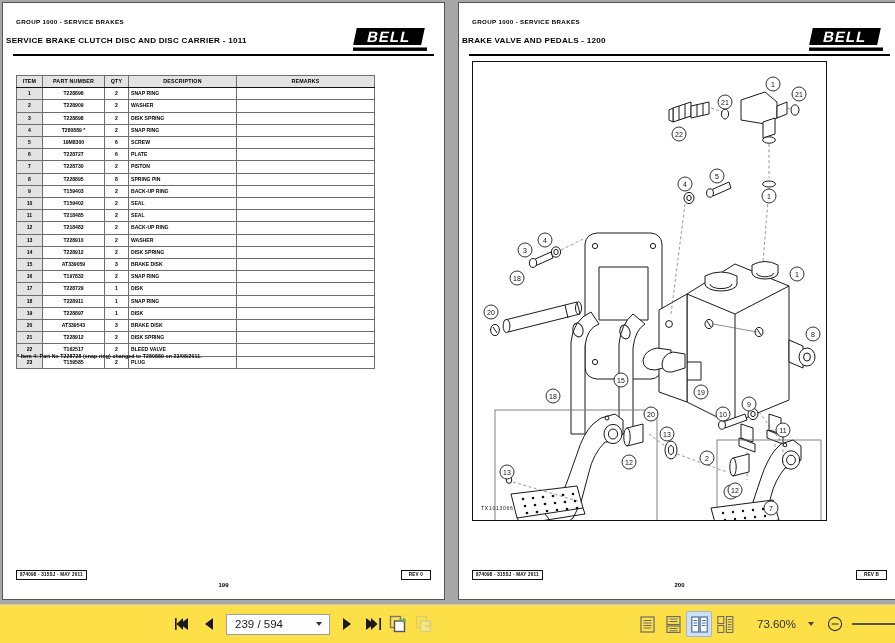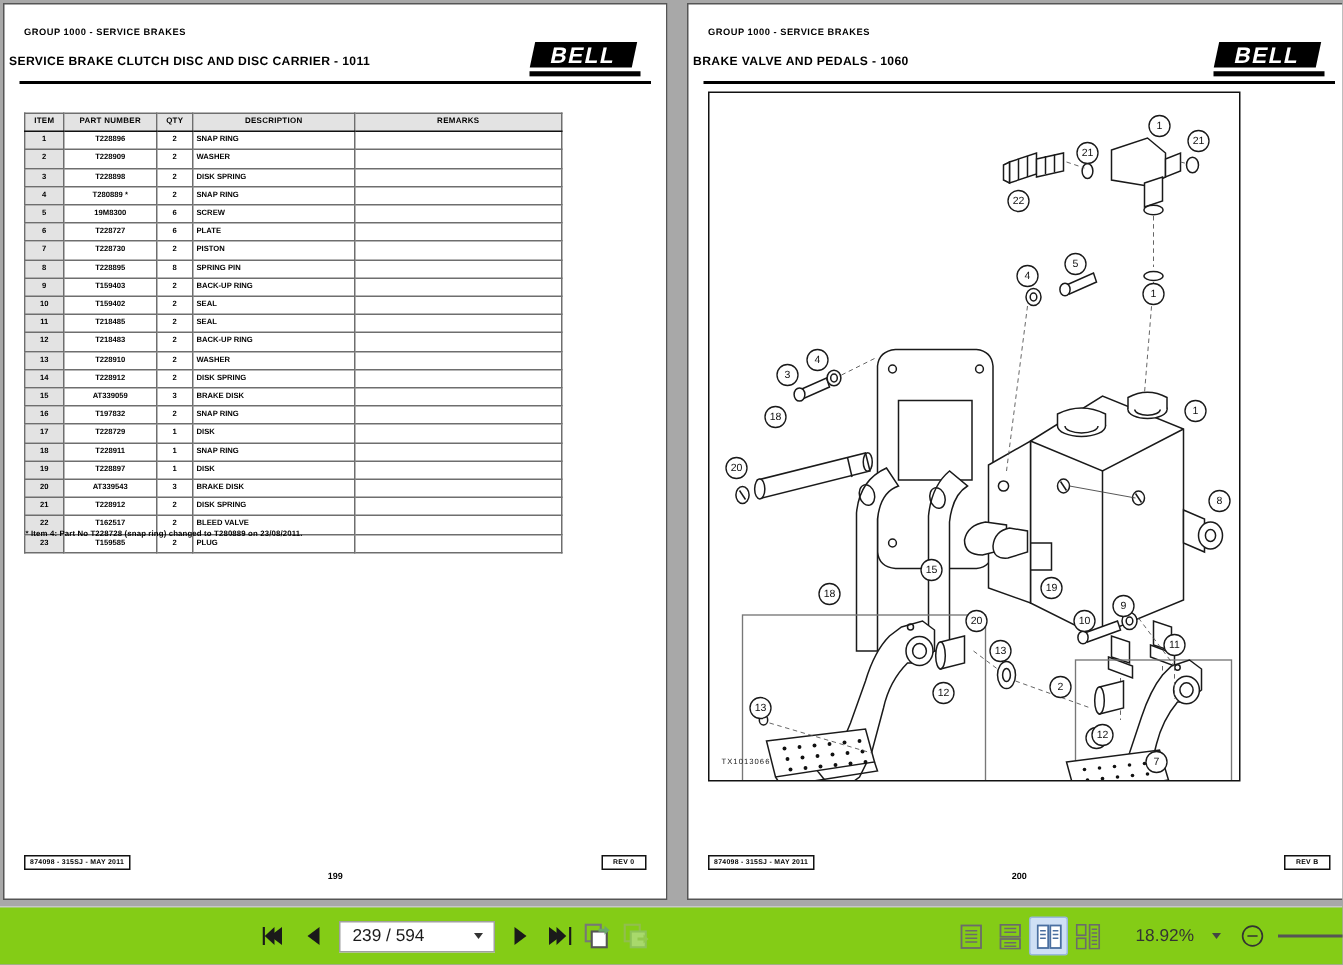--- a/index.html
+++ b/index.html
@@ -117,21 +117,21 @@
   }
   .foot-pageno {
     position: absolute; left: 0; right: 0; top: 579px;
     text-align: center;
     font-size: 6px; font-weight: bold; color: #000;
   }
 
   
   #toolbar {
     position: absolute; left: 0; bottom: 0; width: 895px; height: 39px;
-    background: #84cc16;
+    background: #fde047;
     border-top: 1px solid #c8c8c8;
     display: flex; align-items: center;
   }
   #toolbar .tb-left { display: flex; align-items: center; margin-left: 170px; }
   #toolbar .tb-right { display: flex; align-items: center; margin-left: 196px; }
 
   .tb-btn {
     width: 26px; height: 26px;
     display: flex; align-items: center; justify-content: center;
     background: transparent; border: none;
@@ -382,21 +382,21 @@
 
         <div class="foot-box">874098 - 315SJ -  MAY 2011</div>
         <div class="foot-rev">REV 0</div>
         <div class="foot-pageno">199</div>
       </div>
     </div>
 
     <div class="page" id="page-right">
       <div class="page-inner">
         <div class="hdr-group">GROUP 1000 - SERVICE BRAKES</div>
-        <div class="hdr-title">BRAKE VALVE AND PEDALS - 1060</div>
+        <div class="hdr-title">BRAKE VALVE AND PEDALS - 1200</div>
         <div class="hdr-rule"></div>
 
         <div class="bell-logo">
           <svg width="84" height="26" viewBox="0 0 84 26">
             <g transform="skewX(-12)">
               <rect x="10" y="1" width="68" height="17" fill="#000"></rect>
               <text x="44" y="15.2" font-family="Liberation Sans, sans-serif" font-size="15" font-weight="bold" fill="#fff" text-anchor="middle" letter-spacing="1">BELL</text>
             </g>
             <rect x="6" y="20.5" width="74" height="3.4" fill="#000"></rect>
           </svg>
@@ -751,21 +751,21 @@
           <g stroke="#6b6b6b" stroke-width="1">
             <line x1="10.8" y1="3.5" x2="14.4" y2="3.5"></line>
             <line x1="10.8" y1="6" x2="14.4" y2="6"></line>
             <line x1="10.8" y1="8.5" x2="14.4" y2="8.5"></line>
             <line x1="10.8" y1="11" x2="14.4" y2="11"></line>
             <line x1="10.8" y1="13.5" x2="14.4" y2="13.5"></line>
           </g>
         </svg>
       </div>
 
-      <span class="zoom-label">18.92%</span>
+      <span class="zoom-label">73.60%</span>
       <span class="zoom-caret"></span>
 
       <div class="tb-btn">
         <svg width="16" height="16" viewBox="0 0 16 16">
           <circle cx="8" cy="8" r="6.6" fill="none" stroke="#333" stroke-width="1.1"></circle>
           <line x1="4.6" y1="8" x2="11.4" y2="8" stroke="#333" stroke-width="1.1"></line>
         </svg>
       </div>
 
       <div class="zoom-slider">

